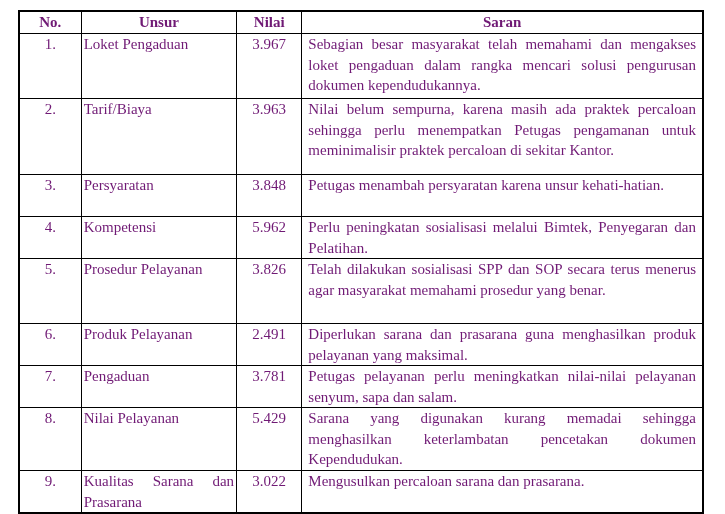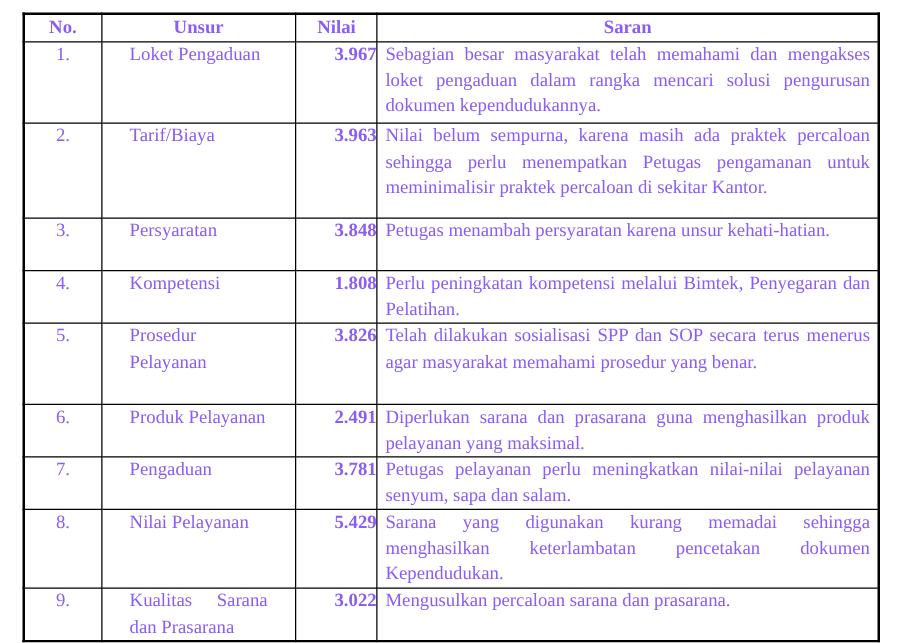--- a/index.html
+++ b/index.html
@@ -12,21 +12,21 @@
   }
   .doc-table {
     border-collapse: collapse;
     table-layout: fixed;
     width: 686px;
     margin: 10px 0 0 18px;
     border: 2px solid #000000;
     font-family: "Liberation Serif", serif;
     font-size: 15px;
     line-height: 20.5px;
-    color: #8b5cf6;
+    color: #701a75;
   }
   .doc-table th, .doc-table td {
     border: 1px solid #000000;
     padding: 0;
     vertical-align: top;
     overflow: hidden;
   }
   .doc-table th {
     font-weight: bold;
     text-align: center;
@@ -35,25 +35,24 @@
   }
   col.c-no    { width: 62px; }
   col.c-unsur { width: 155px; }
   col.c-nilai { width: 65px; }
   col.c-saran { width: 400px; }
   td.cell-no {
     text-align: center;
   }
   td.cell-unsur {
     text-align: justify;
-    padding: 0 22px;
+    padding: 0 2px;
   }
   td.cell-nilai {
-    text-align: right;
-    font-weight: bold;
+    text-align: center;
   }
   td.cell-saran {
     text-align: justify;
     padding: 0 6px;
   }
   tr.r1 td { height: 64px; }
   tr.r2 td { height: 75px; }
   tr.r3 td { height: 41px; }
   tr.r4 td { height: 40px; }
   tr.r5 td { height: 64px; }
@@ -95,22 +94,22 @@
     </tr>
     <tr class="r3">
       <td class="cell-no">3.</td>
       <td class="cell-unsur">Persyaratan</td>
       <td class="cell-nilai">3.848</td>
       <td class="cell-saran">Petugas menambah persyaratan karena unsur kehati-hatian.</td>
     </tr>
     <tr class="r4">
       <td class="cell-no">4.</td>
       <td class="cell-unsur">Kompetensi</td>
-      <td class="cell-nilai">1.808</td>
-      <td class="cell-saran">Perlu peningkatan kompetensi melalui Bimtek, Penyegaran dan Pelatihan.</td>
+      <td class="cell-nilai">5.962</td>
+      <td class="cell-saran">Perlu peningkatan sosialisasi melalui Bimtek, Penyegaran dan Pelatihan.</td>
     </tr>
     <tr class="r5">
       <td class="cell-no">5.</td>
       <td class="cell-unsur">Prosedur Pelayanan</td>
       <td class="cell-nilai">3.826</td>
       <td class="cell-saran">Telah dilakukan sosialisasi SPP dan SOP secara terus menerus agar masyarakat memahami prosedur yang benar.</td>
     </tr>
     <tr class="r6">
       <td class="cell-no">6.</td>
       <td class="cell-unsur">Produk Pelayanan</td>

